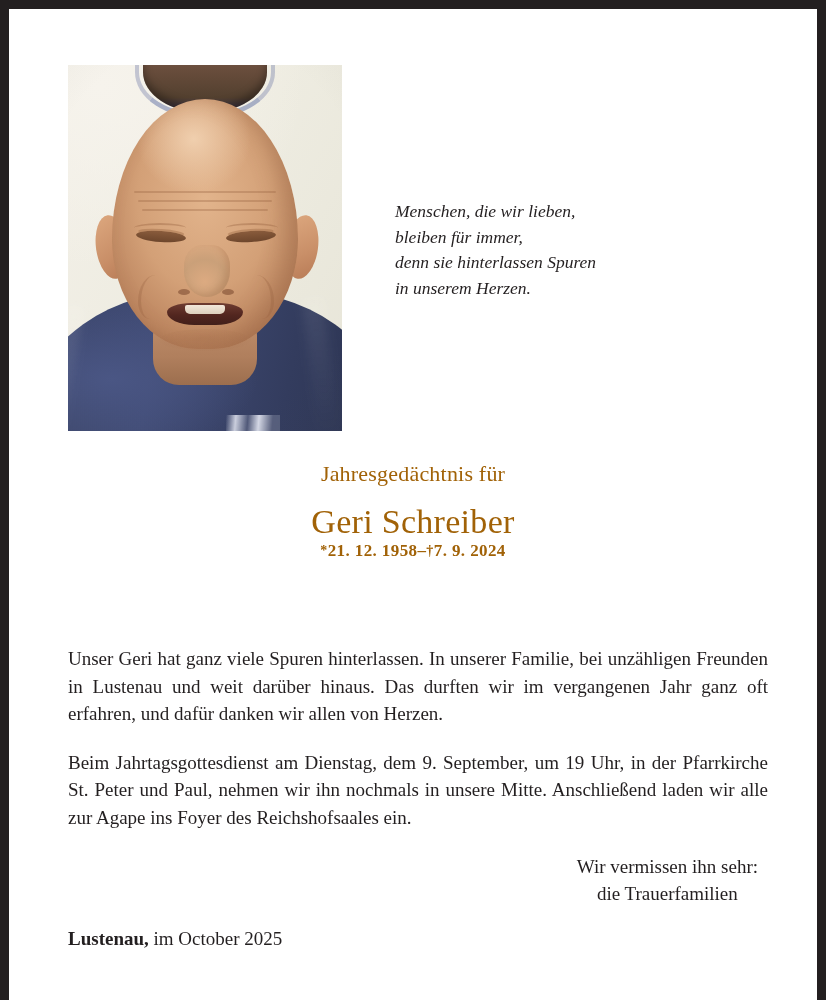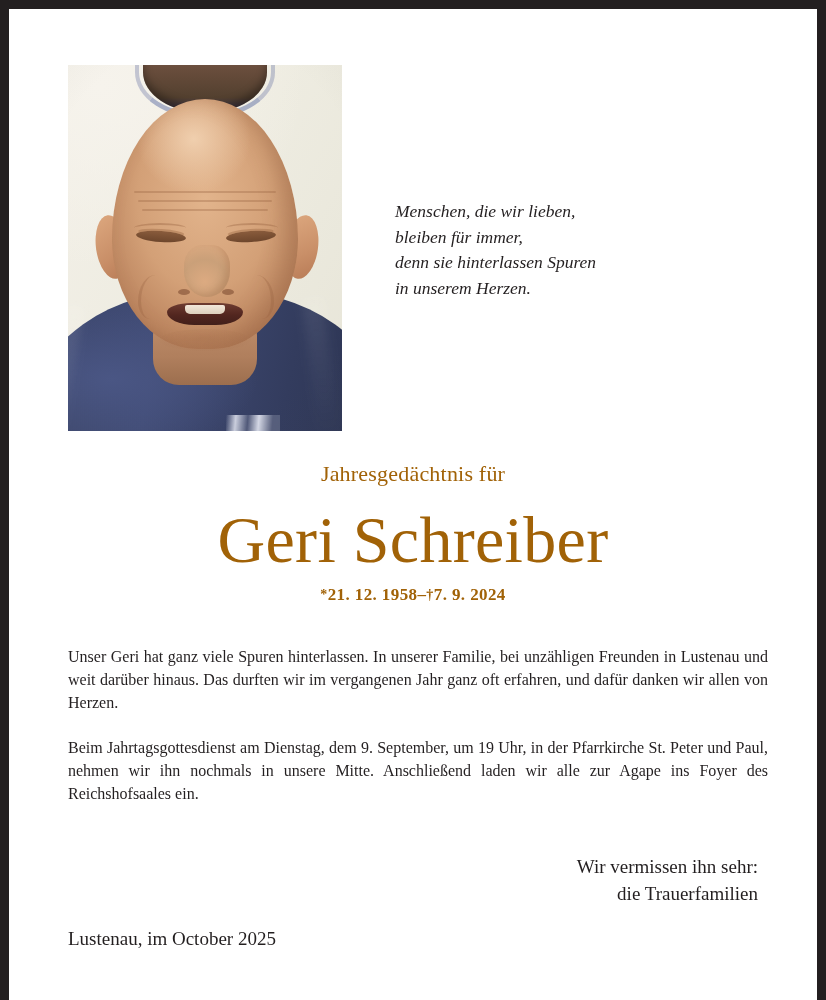--- a/index.html
+++ b/index.html
@@ -300,81 +300,80 @@
     top: 452px;
     width: 100%;
     text-align: center;
     color: #a16207;
   }
   .memorial-kicker {
     font-size: 22px;
     letter-spacing: 0.2px;
   }
   .memorial-name {
-    font-size: 66px;
+    font-size: 34px;
     line-height: 1.12;
     margin-top: 16px;
     letter-spacing: 0.3px;
   }
   .memorial-dates {
-    margin-top: 8px;
     font-size: 17px;
     font-weight: bold;
     letter-spacing: 0.4px;
   }
   .memorial-dates .sym {
     font-size: 14px;
     vertical-align: 1px;
   }
 
   
   .body-copy {
     position: absolute;
     left: 59px;
     top: 636px;
     width: 700px;
     color: #231f20;
   }
   .body-copy p {
     margin: 0 0 21px 0;
-    font-size: 16px;
+    font-size: 19px;
     line-height: 1.45;
     text-align: justify;
     text-justify: inter-word;
     font-family: Liberation Serif, serif;
   }
   .body-copy p:last-child { margin-bottom: 12px; }
 
   
   .closing {
     position: absolute;
     right: 59px;
     top: 845px;
-    text-align: right;
+    text-align: center;
     color: #231f20;
   }
   .closing-line {
     font-size: 19px;
     line-height: 1.42;
   }
   .closing-signature {
     font-size: 19px;
     font-weight: normal;
     line-height: 1.42;
   }
 
   
   .footer {
     position: absolute;
     left: 59px;
     top: 919px;
     font-size: 19px;
     color: #231f20;
   }
-  .footer .place { font-weight: normal; }
+  .footer .place { font-weight: bold; }
 </style>
 </head>
 <body>
 
 <div class="notice-frame">
   <div class="notice-sheet">
 
     <div class="upper-zone">
 
       <div class="portrait">

